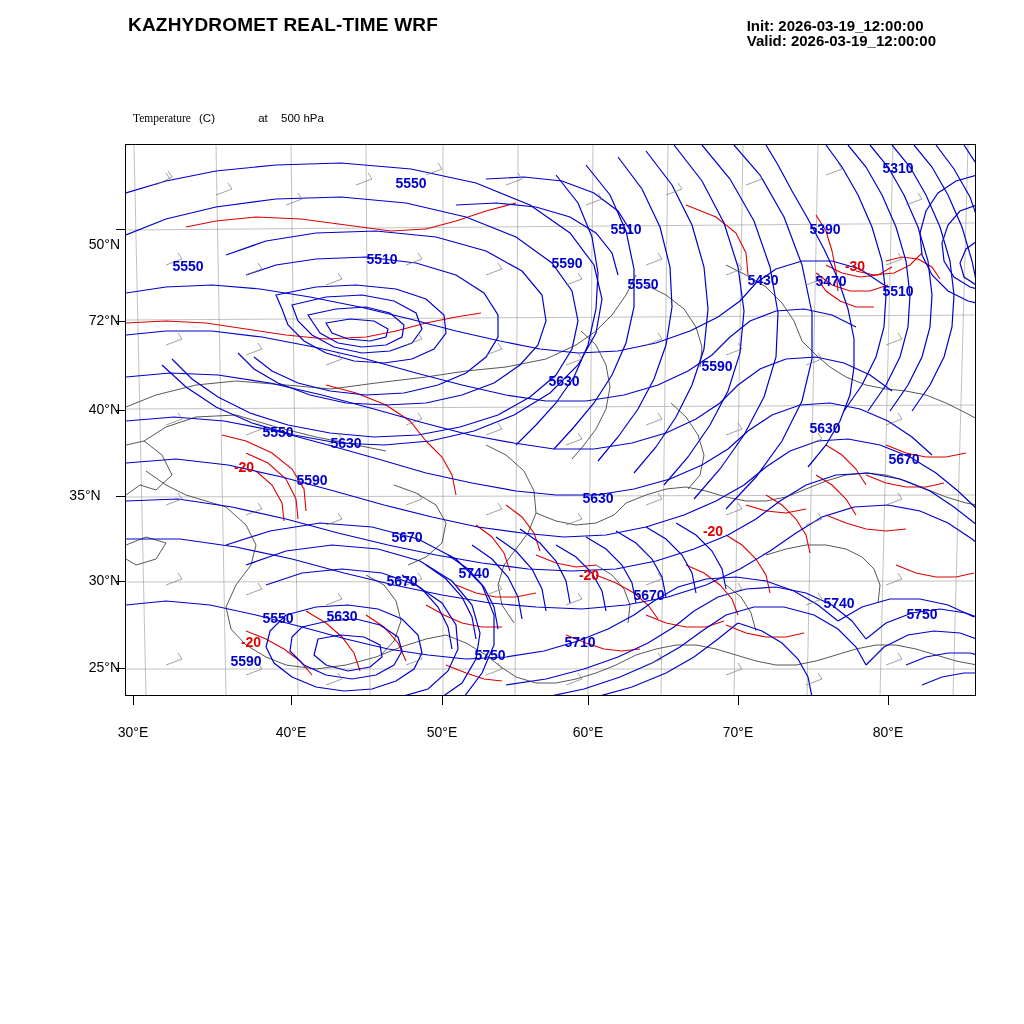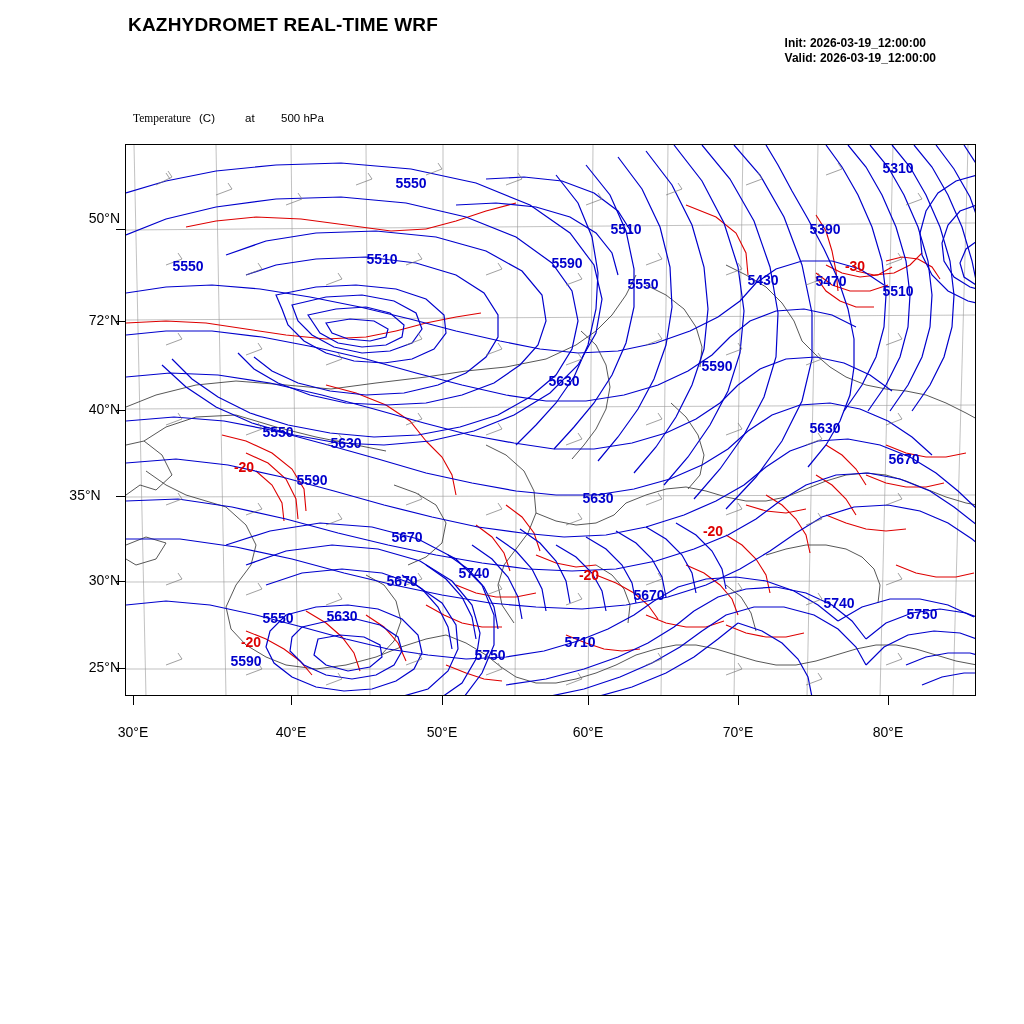--- a/index.html
+++ b/index.html
@@ -26,38 +26,37 @@
     font-size: 19px;
     font-weight: bold;
     color: #000;
     letter-spacing: 0.2px;
   }
   .init-block {
     position: absolute;
     right: 36px;
     top: 18px;
     text-align: left;
-    font-size: 12px;
+    font-size: 15px;
     font-weight: bold;
     color: #000;
     line-height: 15px;
-    margin-top: 18px;
   }
   .field-block {
     position: absolute;
     left: 133px;
     top: 83px;
     font-size: 11.5px;
     color: #000;
     line-height: 14px;
     white-space: pre;
   }
   .field-row span.f1 { display: inline-block; width: 66px; font-family: Liberation Serif, serif; }
   .field-row span.f2 { display: inline-block; width: 46px; }
-  .field-row span.f3 { display: inline-block; width: 36px; }
+  .field-row span.f3 { display: inline-block; width: 36px; text-align: center; }
 
   .plot-frame {
     position: absolute;
     left: 125px;
     top: 144px;
     width: 851px;
     height: 552px;
     border: 1.5px solid #000;
     box-sizing: border-box;
     background: #ffffff;
@@ -116,21 +115,21 @@
     <div>Init: 2026-03-19_12:00:00</div>
     <div>Valid: 2026-03-19_12:00:00</div>
   </div>
 
   <div class="field-block">
     <div class="field-row"><span class="f1">Temperature</span><span class="f2">(C)</span><span class="f3">at</span><span>500 hPa</span></div>
     <div class="field-row"><span class="f1">Height</span><span class="f2">(m)</span><span class="f3">at</span><span>500 hPa</span></div>
     <div class="field-row"><span class="f1">Wind</span><span class="f2">(m/s)</span><span class="f3">at</span><span>500 hPa</span></div>
   </div>
 
-  <div class="ytick-label" style="left: 50px; top: 210px;">50°N</div>
+  <div class="ytick-label" style="left: 50px; top: 236px;">50°N</div>
   <div class="ytick-mark" style="left: 116px; top: 229px;"></div>
   <div class="ytick-label" style="left: 50px; top: 312px;">72°N</div>
   <div class="ytick-mark" style="left: 116px; top: 321px;"></div>
   <div class="ytick-label" style="left: 50px; top: 401px;">40°N</div>
   <div class="ytick-mark" style="left: 116px; top: 410px;"></div>
   <div class="ytick-label" style="left: 50px; top: 487px; text-align: center;">35°N</div>
   <div class="ytick-mark" style="left: 116px; top: 496px;"></div>
   <div class="ytick-label" style="left: 50px; top: 572px;">30°N</div>
   <div class="ytick-mark" style="left: 116px; top: 581px;"></div>
   <div class="ytick-label" style="left: 50px; top: 659px;">25°N</div>

